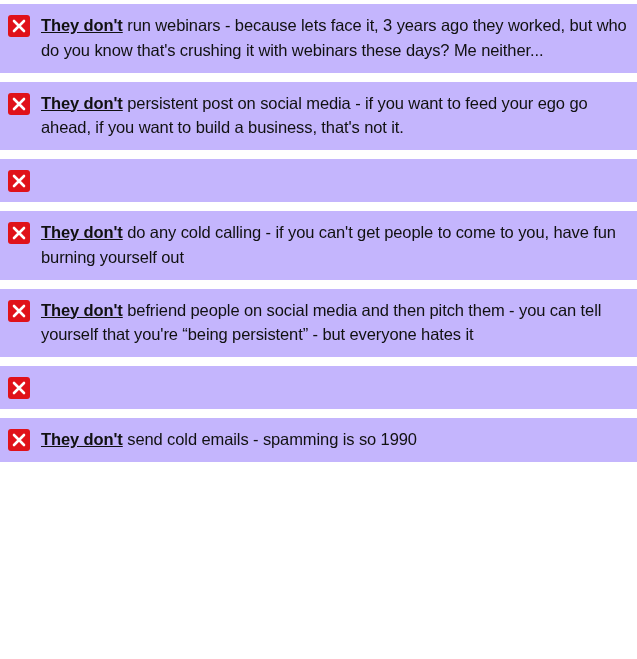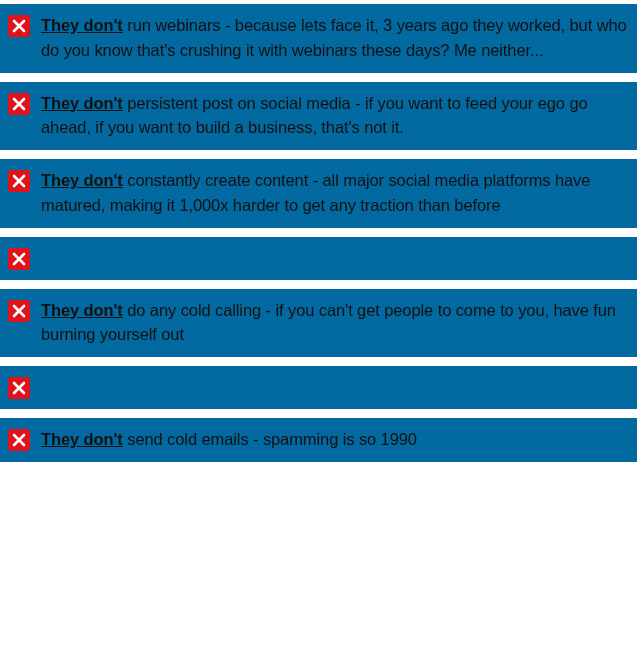--- a/index.html
+++ b/index.html
@@ -16,21 +16,21 @@
   }
   .list {
     display: flex;
     flex-direction: column;
     gap: 9px;
     padding: 4px 0 0 0;
   }
   .item {
     display: flex;
     align-items: flex-start;
-    background: #0369a1;
+    background: #c4b5fd;
     padding: 9px 10px 10px 8px;
     box-sizing: border-box;
   }
   .x-badge {
     flex: 0 0 auto;
     width: 22px;
     height: 22px;
     background: #e0121a;
     border-radius: 3px;
     position: relative;
@@ -70,46 +70,46 @@
 
   <div class="item">
     <span class="x-badge">
       <svg viewBox="0 0 22 22" xmlns="http://www.w3.org/2000/svg">
         <path d="M6 6 L16 16 M16 6 L6 16" stroke="#ffffff" stroke-width="2.6" stroke-linecap="round"></path>
       </svg>
     </span>
     <span class="text"><span class="lead">They don't</span><span> persistent post on social media - if you want to feed your ego go ahead, if you want to build a business, that's not it.</span></span>
   </div>
 
-  <div class="item">
-    <span class="x-badge">
-      <svg viewBox="0 0 22 22" xmlns="http://www.w3.org/2000/svg">
-        <path d="M6 6 L16 16 M16 6 L6 16" stroke="#ffffff" stroke-width="2.6" stroke-linecap="round"></path>
-      </svg>
-    </span>
-    <span class="text"><span class="lead">They don't</span><span> constantly create content - all major social media platforms have matured, making it 1,000x harder to get any traction than before</span></span>
-  </div>
 
   <div class="item">
     <span class="x-badge">
       <svg viewBox="0 0 22 22" xmlns="http://www.w3.org/2000/svg">
         <path d="M6 6 L16 16 M16 6 L6 16" stroke="#ffffff" stroke-width="2.6" stroke-linecap="round"></path>
       </svg>
     </span>
   </div>
 
   <div class="item">
     <span class="x-badge">
       <svg viewBox="0 0 22 22" xmlns="http://www.w3.org/2000/svg">
         <path d="M6 6 L16 16 M16 6 L6 16" stroke="#ffffff" stroke-width="2.6" stroke-linecap="round"></path>
       </svg>
     </span>
     <span class="text"><span class="lead">They don't</span><span> do any cold calling - if you can't get people to come to you, have fun burning yourself out</span></span>
   </div>
 
+  <div class="item">
+    <span class="x-badge">
+      <svg viewBox="0 0 22 22" xmlns="http://www.w3.org/2000/svg">
+        <path d="M6 6 L16 16 M16 6 L6 16" stroke="#ffffff" stroke-width="2.6" stroke-linecap="round"></path>
+      </svg>
+    </span>
+    <span class="text"><span class="lead">They don't</span><span> befriend people on social media and then pitch them - you can tell yourself that you're “being persistent” - but everyone hates it</span></span>
+  </div>
 
   <div class="item">
     <span class="x-badge">
       <svg viewBox="0 0 22 22" xmlns="http://www.w3.org/2000/svg">
         <path d="M6 6 L16 16 M16 6 L6 16" stroke="#ffffff" stroke-width="2.6" stroke-linecap="round"></path>
       </svg>
     </span>
   </div>
 
   <div class="item">

